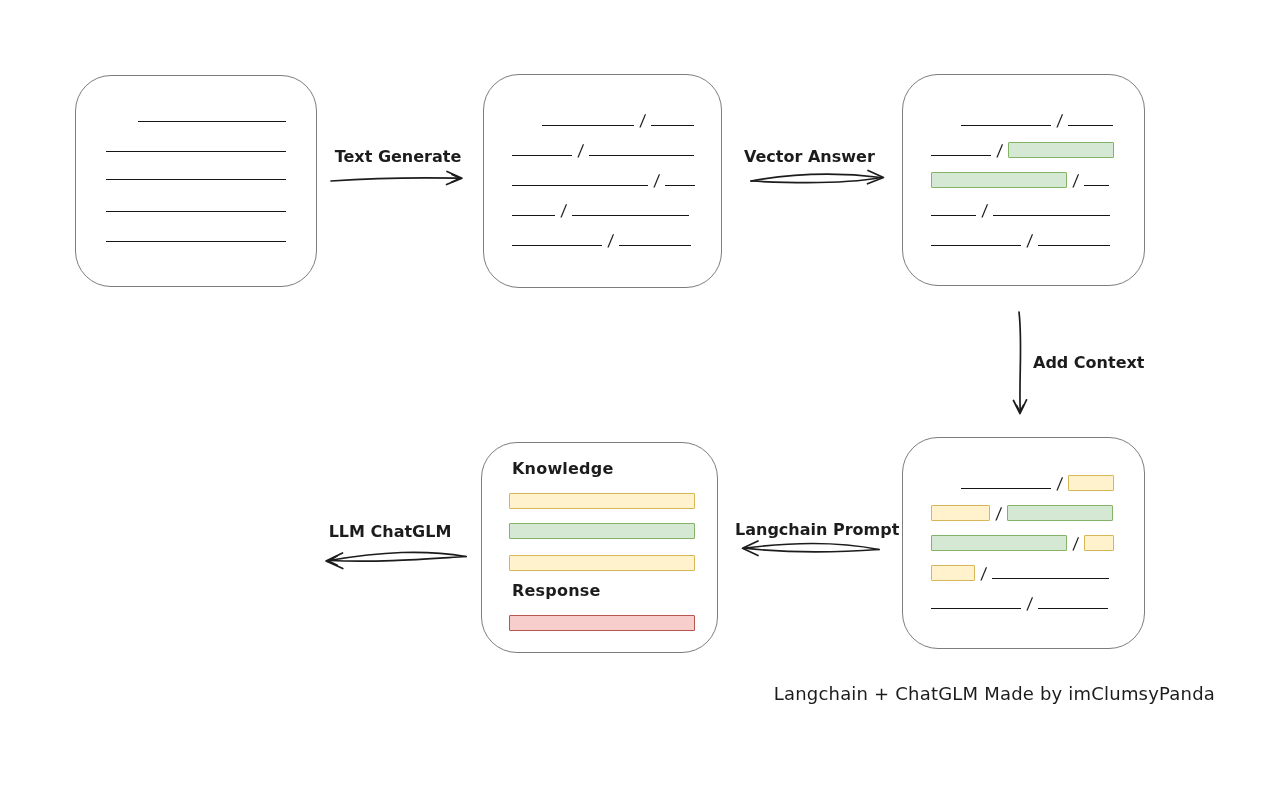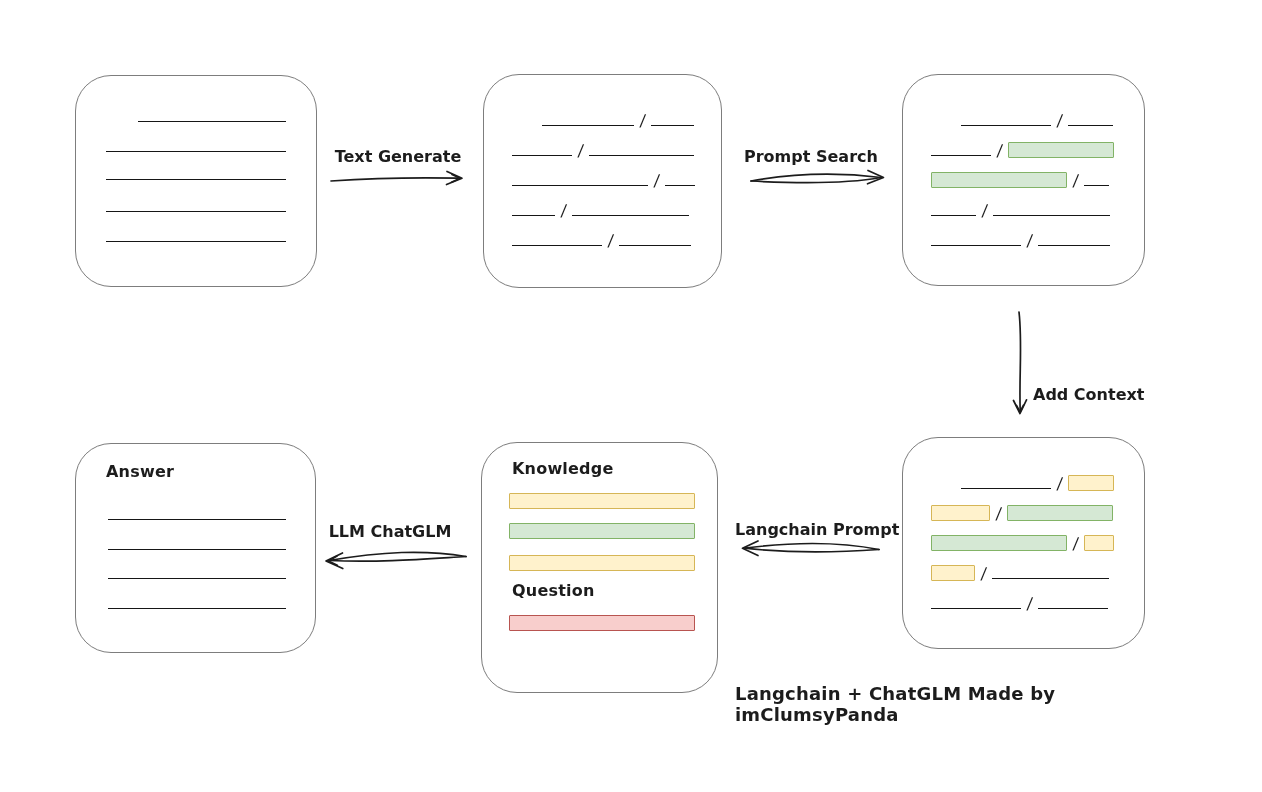--- a/index.html
+++ b/index.html
@@ -27,22 +27,22 @@
   .chunk.yellow { background:#fff2cc; border:1.5px solid #d6b656; }
 
   
   .bar { position:absolute; left:27px; width:184px; height:14px; border-radius:1px; }
   .bar.yellow { background:#fff2cc; border:1.5px solid #d6b656; }
   .bar.green  { background:#d5e8d4; border:1.5px solid #82b366; }
   .bar.red    { background:#f8cecc; border:1.5px solid #b85450; }
 
   .box-label { position:absolute; font-size:16px; font-weight:600; letter-spacing:0.2px; }
   .arrow-label { position:absolute; font-size:16px; font-weight:600; text-align:center; white-space:nowrap; }
-  .caption { position:absolute; left:735px; top:683px; width:480px; text-align:left;
-             font-size:18px; font-weight:700; letter-spacing:0.2px; }
+  .caption { position:absolute; left:735px; top:683px; width:480px; text-align:right;
+             font-size:18px; font-weight:400; letter-spacing:0.2px; }
 </style>
 </head>
 <body>
 
 <div class="canvas">
 
   <svg class="arrows-svg">
     <g>
       <path d="M331,181 C368,178.5 425,177.5 458,178.2"></path>
       <path d="M447,171.5 L462,178.2 L446.5,184.5"></path>
@@ -162,37 +162,30 @@
         <span class="seg" style="width:117px;"></span>
       </div>
       <div class="row">
         <span class="seg" style="width:90px;"></span>
         <span class="slash">/</span>
         <span class="seg" style="width:70px;"></span>
       </div>
     </div>
   </div>
 
-  <div class="box" style="left:481px; top:442px; width:237px; height:251px;">
+  <div class="box" style="left:481px; top:442px; width:237px; height:211px;">
     <div class="box-label" style="left:30px; top:16px;">Knowledge</div>
     <div class="bar yellow" style="top:50px;"></div>
     <div class="bar green" style="top:80px;"></div>
     <div class="bar yellow" style="top:112px;"></div>
-    <div class="box-label" style="left:30px; top:138px;">Question</div>
+    <div class="box-label" style="left:30px; top:138px;">Response</div>
     <div class="bar red" style="top:172px;"></div>
   </div>
 
-  <div class="box" style="left:75px; top:443px; width:241px; height:210px;">
-    <div class="box-label" style="left:30px; top:18px;">Answer</div>
-    <div class="docline" style="left:32px; top:75px;  width:178px;"></div>
-    <div class="docline" style="left:32px; top:105px; width:178px;"></div>
-    <div class="docline" style="left:32px; top:134px; width:178px;"></div>
-    <div class="docline" style="left:32px; top:164px; width:178px;"></div>
-  </div>
 
   <div class="arrow-label" style="left:333px; top:147px; width:130px;">Text Generate</div>
-  <div class="arrow-label" style="left:744px; top:147px; width:130px;">Prompt Search</div>
-  <div class="arrow-label" style="left:1033px; top:353px; width:130px; text-align:left;margin-top:32px;">Add Context</div>
+  <div class="arrow-label" style="left:744px; top:147px; width:130px;">Vector Answer</div>
+  <div class="arrow-label" style="left:1033px; top:353px; width:130px; text-align:left;">Add Context</div>
   <div class="arrow-label" style="left:735px; top:520px; width:150px;">Langchain Prompt</div>
   <div class="arrow-label" style="left:325px; top:522px; width:130px;">LLM ChatGLM</div>
 
   <div class="caption">Langchain + ChatGLM Made by imClumsyPanda</div>
 </div>
 
 </body></html>

